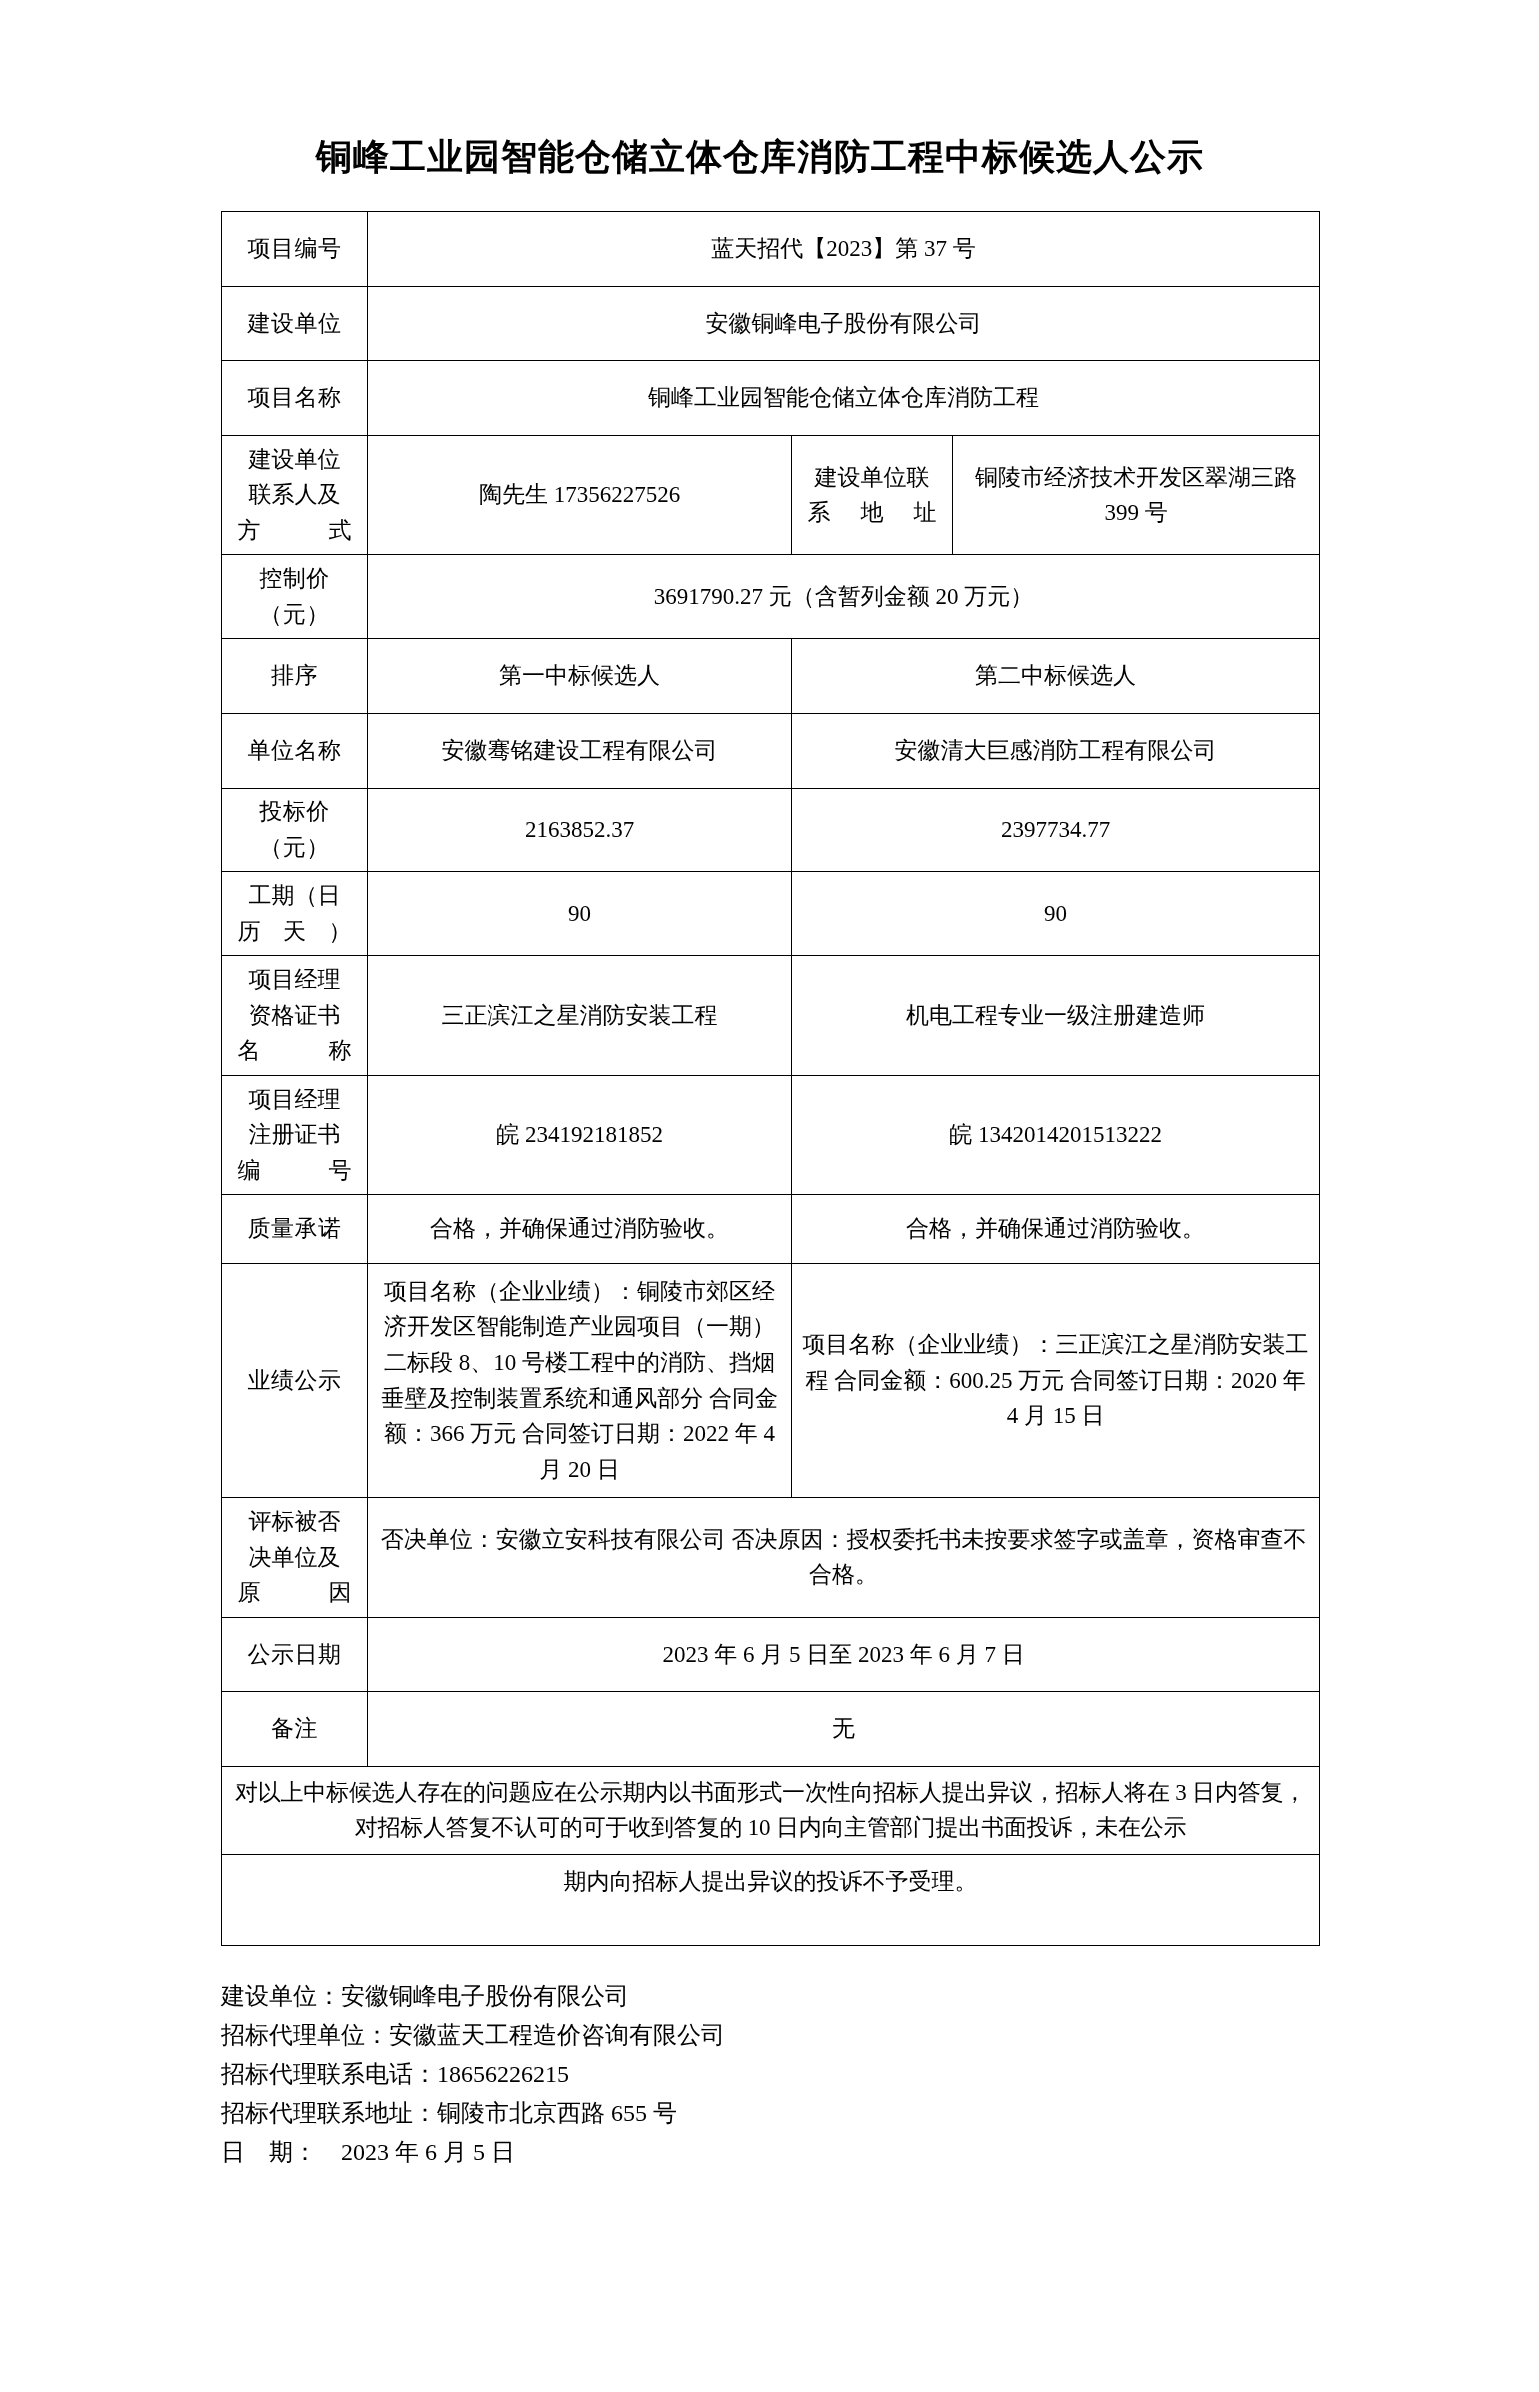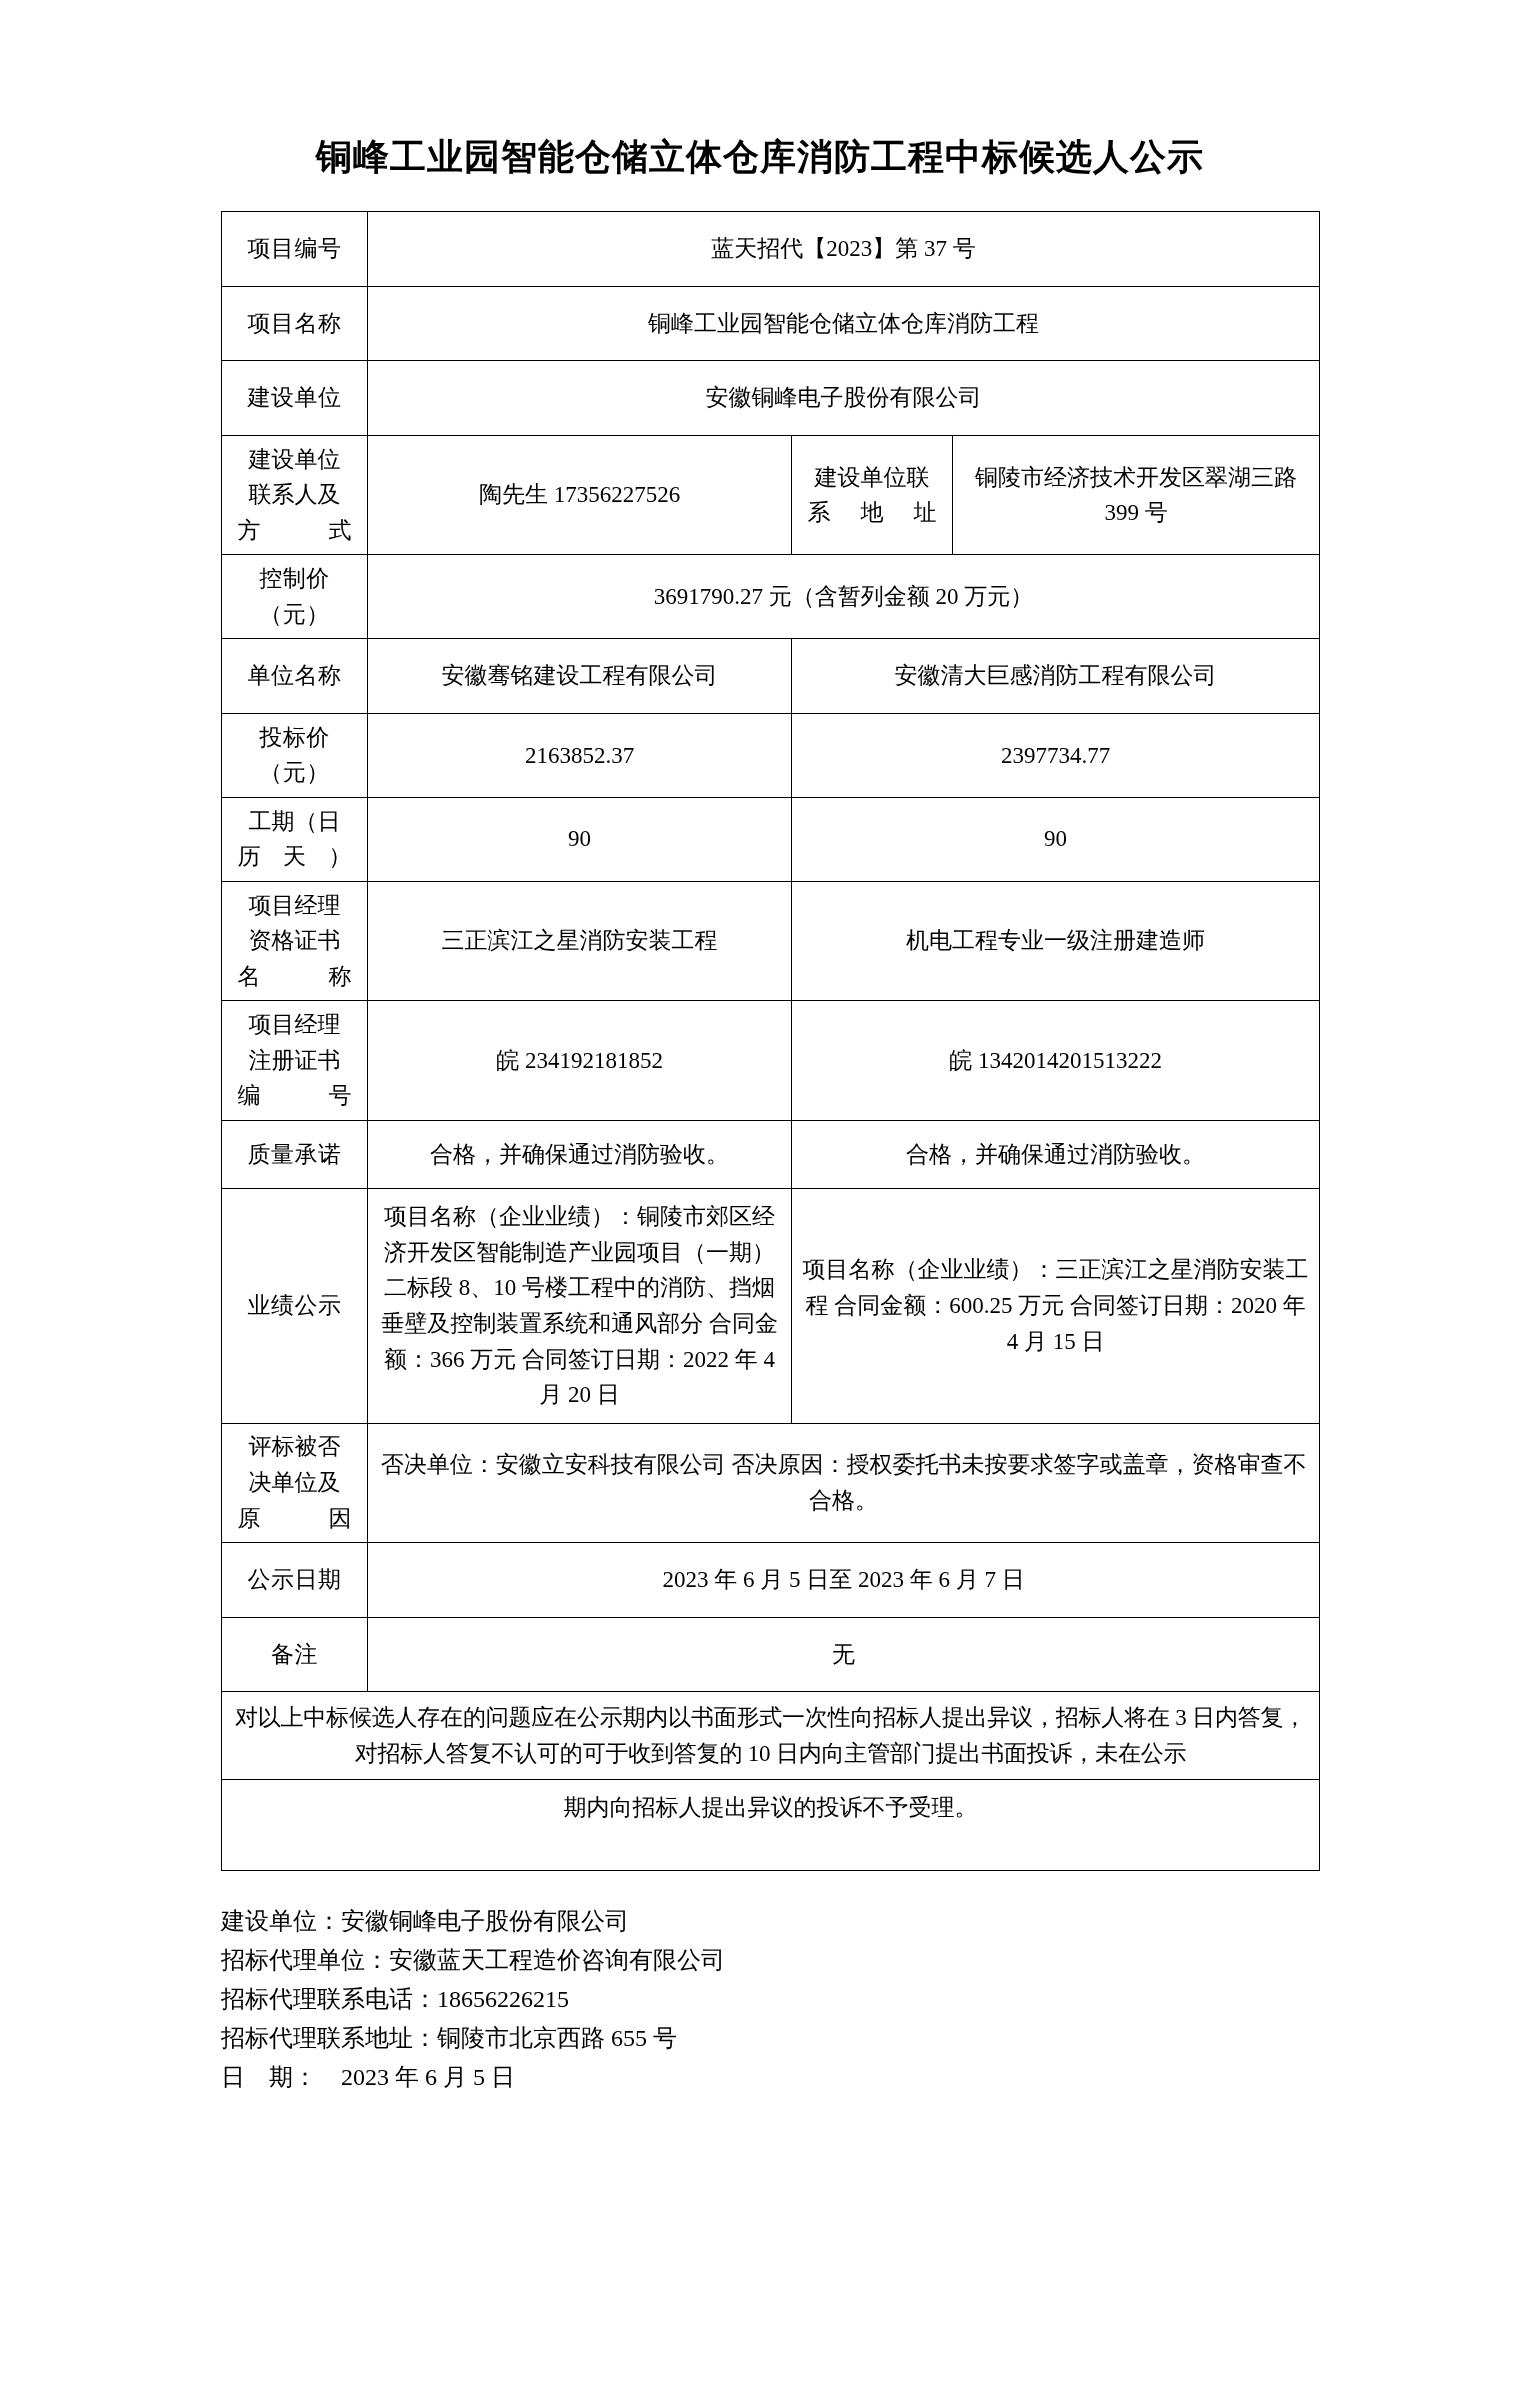--- a/index.html
+++ b/index.html
@@ -126,41 +126,46 @@
         <col style="width:367px">
       </colgroup>
       <tbody>
 
         <tr>
           <td class="lbl h-tall">项目编号</td>
           <td class="h-tall" colspan="3">蓝天招代【2023】第 37 号</td>
         </tr>
 
         <tr>
+          <td class="lbl h-tall">建设单位</td>
+          <td class="h-tall" colspan="3">安徽铜峰电子股份有限公司</td>
+        </tr>
+
+        <tr>
           <td class="lbl h-tall">项目名称</td>
           <td class="h-tall" colspan="3">铜峰工业园智能仓储立体仓库消防工程</td>
-        </tr>
-
-        <tr>
-          <td class="lbl h-tall">建设单位</td>
-          <td class="h-tall" colspan="3">安徽铜峰电子股份有限公司</td>
         </tr>
 
         <tr>
           <td class="lbl-just h-tall">建设单位联系人及方式</td>
           <td class="h-tall">陶先生 17356227526</td>
           <td class="lbl-just h-tall">建设单位联系地址</td>
           <td class="h-tall">铜陵市经济技术开发区翠湖三路 399 号</td>
         </tr>
 
         <tr>
           <td class="lbl h-mid">控制价（元）</td>
           <td class="h-mid" colspan="3">3691790.27 元（含暂列金额 20 万元）</td>
         </tr>
 
+        <tr>
+          <td class="lbl h-tall">排序</td>
+          <td class="h-tall">第一中标候选人</td>
+          <td class="h-tall" colspan="2">第二中标候选人</td>
+        </tr>
 
         <tr>
           <td class="lbl h-tall">单位名称</td>
           <td class="h-tall">安徽骞铭建设工程有限公司</td>
           <td class="h-tall" colspan="2">安徽清大巨感消防工程有限公司</td>
         </tr>
 
         <tr>
           <td class="lbl h-tall">投标价（元）</td>
           <td class="h-tall">2163852.37</td>

